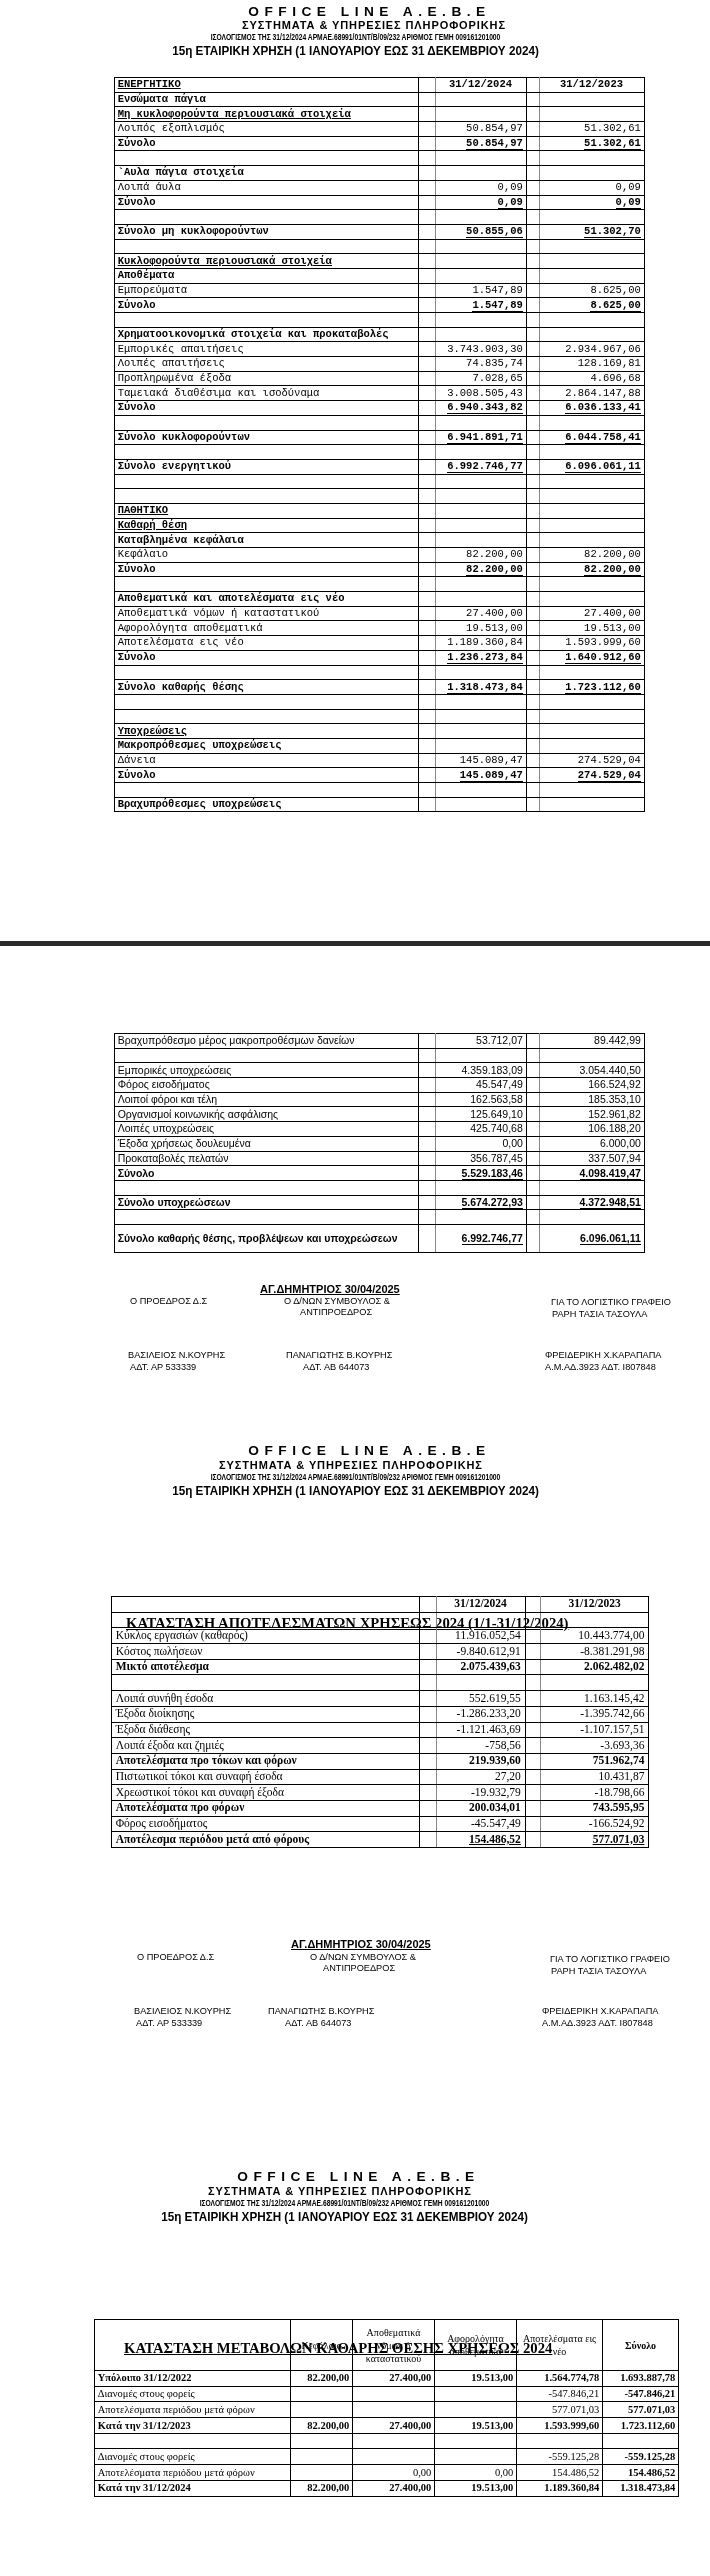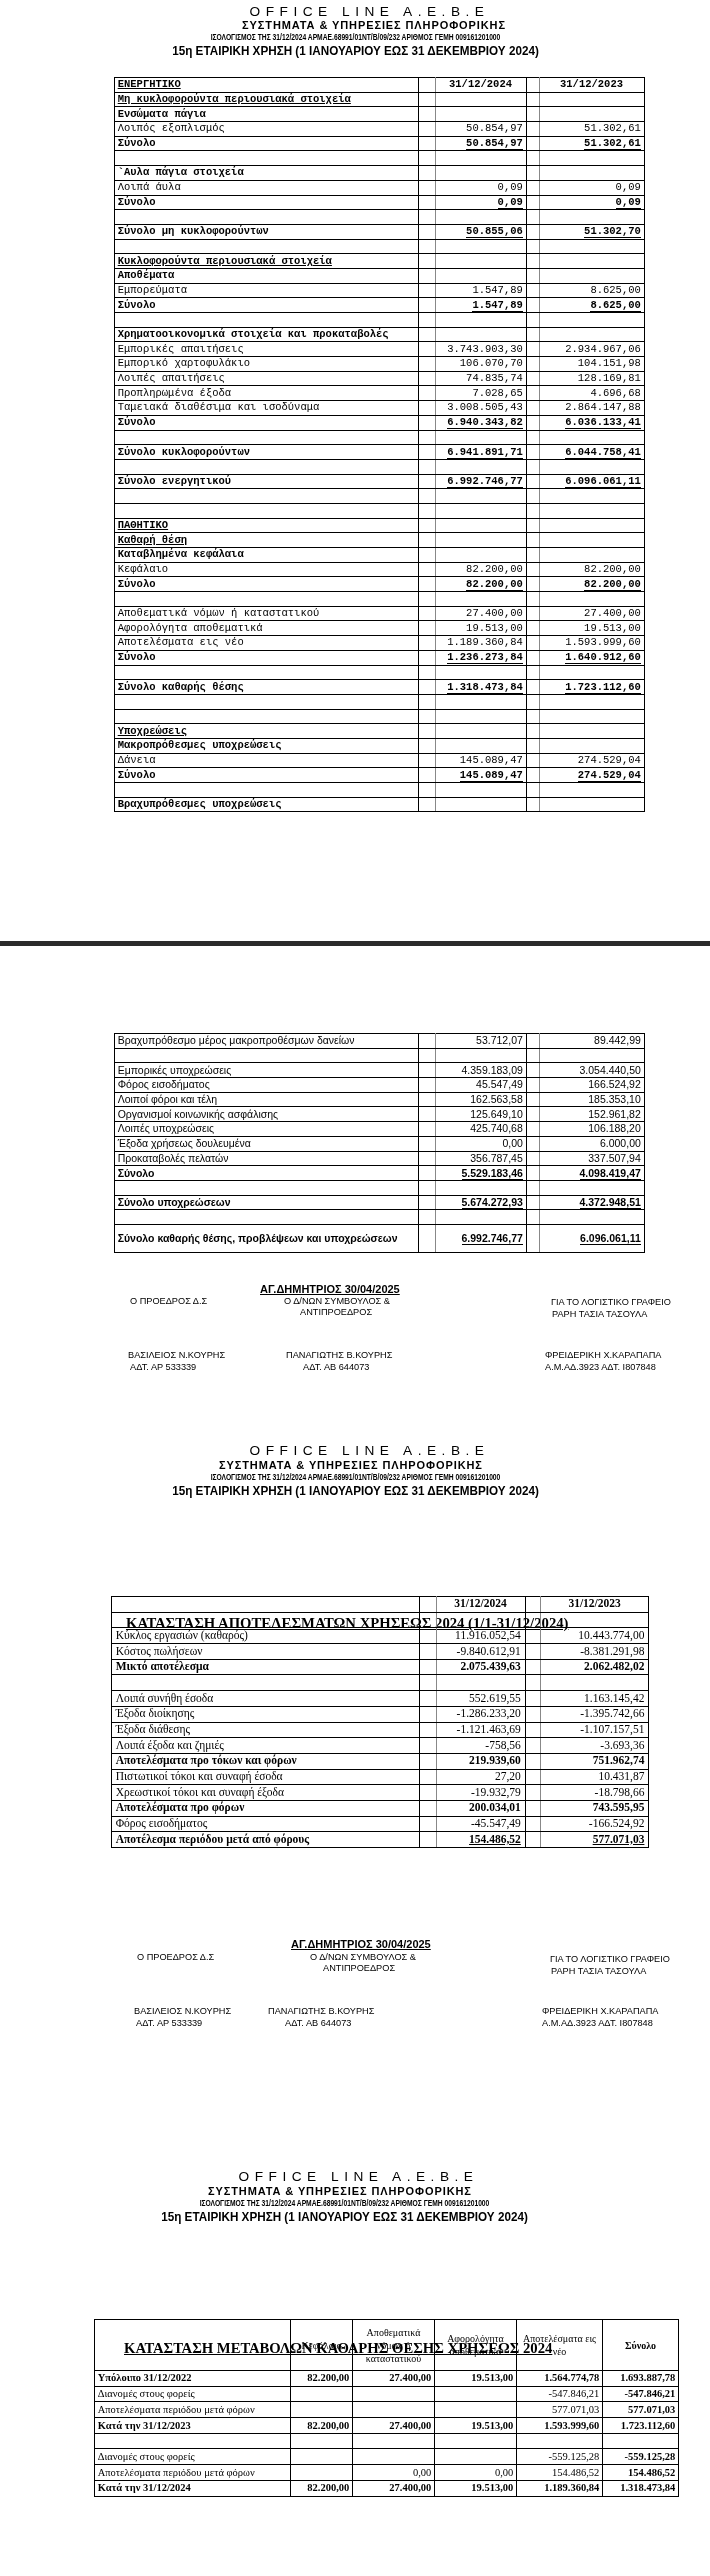--- a/index.html
+++ b/index.html
@@ -1,18 +1,18 @@
 <!DOCTYPE html>
 <html style="font-size:14.7px"><head>
 <meta charset="utf-8">
 <style>
   html, body { margin:0; padding:0; background:#ffffff; }
   body { width:711px; height:2576px; position:relative; overflow:hidden; color:#000; font-family:"Liberation Sans", sans-serif; }
   .hdr { position:absolute; left:0; width:711px; text-align:center; }
-  .hdr .l1 { font-weight:normal; font-size:13.7px; letter-spacing:5.5px; line-height:15.6px;padding-left:28px; }
+  .hdr .l1 { font-weight:bold; font-size:13.7px; letter-spacing:5.5px; line-height:15.6px;padding-left:28px; }
   .hdr .l2 { font-weight:bold; font-size:11px; letter-spacing:0.9px; line-height:13px; margin-left:37px; }
   .hdr .l3 { font-weight:bold; font-size:8.2px; line-height:11px; transform:scaleX(0.82); }
   .hdr .l4 { font-weight:bold; font-size:13.3px; line-height:15.6px; transform:scaleX(0.88); }
 
   table.bs { position:absolute; border-collapse:collapse; table-layout:fixed; font-size:10.5px; }
   table.bs td { border:0.9px solid #000; padding:0 2.7px; height:13.7px; line-height:13px; white-space:nowrap; overflow:hidden; }
   table.bs td.c1 { border-left:0.9px solid #000; }
   table.bs td.sp { border-left:0.9px solid #888; border-right:0.9px solid #888; padding:0; }
   table.bs td.num { text-align:right; }
   table.bs tr.b td { font-weight:bold; }
@@ -63,33 +63,33 @@
     </colgroup>
   <tbody id="bs1-body">
       <tr class="b h">
   <td><span class="ul">ΕΝΕΡΓΗΤΙΚΟ</span></td>
         <td class="sp"></td>
   <td class="num">31/12/2024</td>
         <td class="sp"></td>
   <td class="num">31/12/2023</td>
       </tr>
       <tr class="b">
+    <td class="c1"><span class="">Ενσώματα πάγια</span></td>
+    <td class="sp"></td>
+    <td class="num"></td>
+    <td class="sp"></td>
+    <td class="num"></td>
+  </tr>
+      <tr class="b">
     <td class="c1"><span class="ul">Μη κυκλοφορούντα περιουσιακά στοιχεία</span></td>
     <td class="sp"></td>
     <td class="num"></td>
     <td class="sp"></td>
     <td class="num"></td>
   </tr>
-      <tr class="b">
-    <td class="c1"><span class="">Ενσώματα πάγια</span></td>
-    <td class="sp"></td>
-    <td class="num"></td>
-    <td class="sp"></td>
-    <td class="num"></td>
-  </tr>
       <tr class="">
     <td class="c1"><span class="">Λοιπός εξοπλισμός</span></td>
     <td class="sp"></td>
     <td class="num"><span>50.854,97</span></td>
     <td class="sp"></td>
     <td class="num"><span>51.302,61</span></td>
   </tr>
       <tr class="b">
     <td class="c1"><span class="">Σύνολο</span></td>
     <td class="sp"></td>
@@ -189,27 +189,20 @@
     <td class="num"></td>
   </tr>
       <tr class="">
     <td class="c1"><span class="">Εμπορικές απαιτήσεις</span></td>
     <td class="sp"></td>
     <td class="num"><span>3.743.903,30</span></td>
     <td class="sp"></td>
     <td class="num"><span>2.934.967,06</span></td>
   </tr>
       <tr class="">
-    <td class="c1"><span class="">Εμπορικό χαρτοφυλάκιο</span></td>
-    <td class="sp"></td>
-    <td class="num"><span>106.070,70</span></td>
-    <td class="sp"></td>
-    <td class="num"><span>104.151,98</span></td>
-  </tr>
-      <tr class="">
     <td class="c1"><span class="">Λοιπές απαιτήσεις</span></td>
     <td class="sp"></td>
     <td class="num"><span>74.835,74</span></td>
     <td class="sp"></td>
     <td class="num"><span>128.169,81</span></td>
   </tr>
       <tr class="">
     <td class="c1"><span class="">Προπληρωμένα έξοδα</span></td>
     <td class="sp"></td>
     <td class="num"><span>7.028,65</span></td>
@@ -302,20 +295,27 @@
   </tr>
       <tr class="b">
     <td class="c1"><span class="">Σύνολο</span></td>
     <td class="sp"></td>
     <td class="num"><span class="tot">82.200,00</span></td>
     <td class="sp"></td>
     <td class="num"><span class="tot">82.200,00</span></td>
   </tr>
       <tr class="blank">
     <td class="c1"><span class=""></span></td>
+    <td class="sp"></td>
+    <td class="num"></td>
+    <td class="sp"></td>
+    <td class="num"></td>
+  </tr>
+      <tr class="b">
+    <td class="c1"><span class="">Αποθεματικά και αποτελέσματα εις νέο</span></td>
     <td class="sp"></td>
     <td class="num"></td>
     <td class="sp"></td>
     <td class="num"></td>
   </tr>
       <tr class="">
     <td class="c1"><span class="">Αποθεματικά νόμων ή καταστατικού</span></td>
     <td class="sp"></td>
     <td class="num"><span>27.400,00</span></td>
     <td class="sp"></td>

